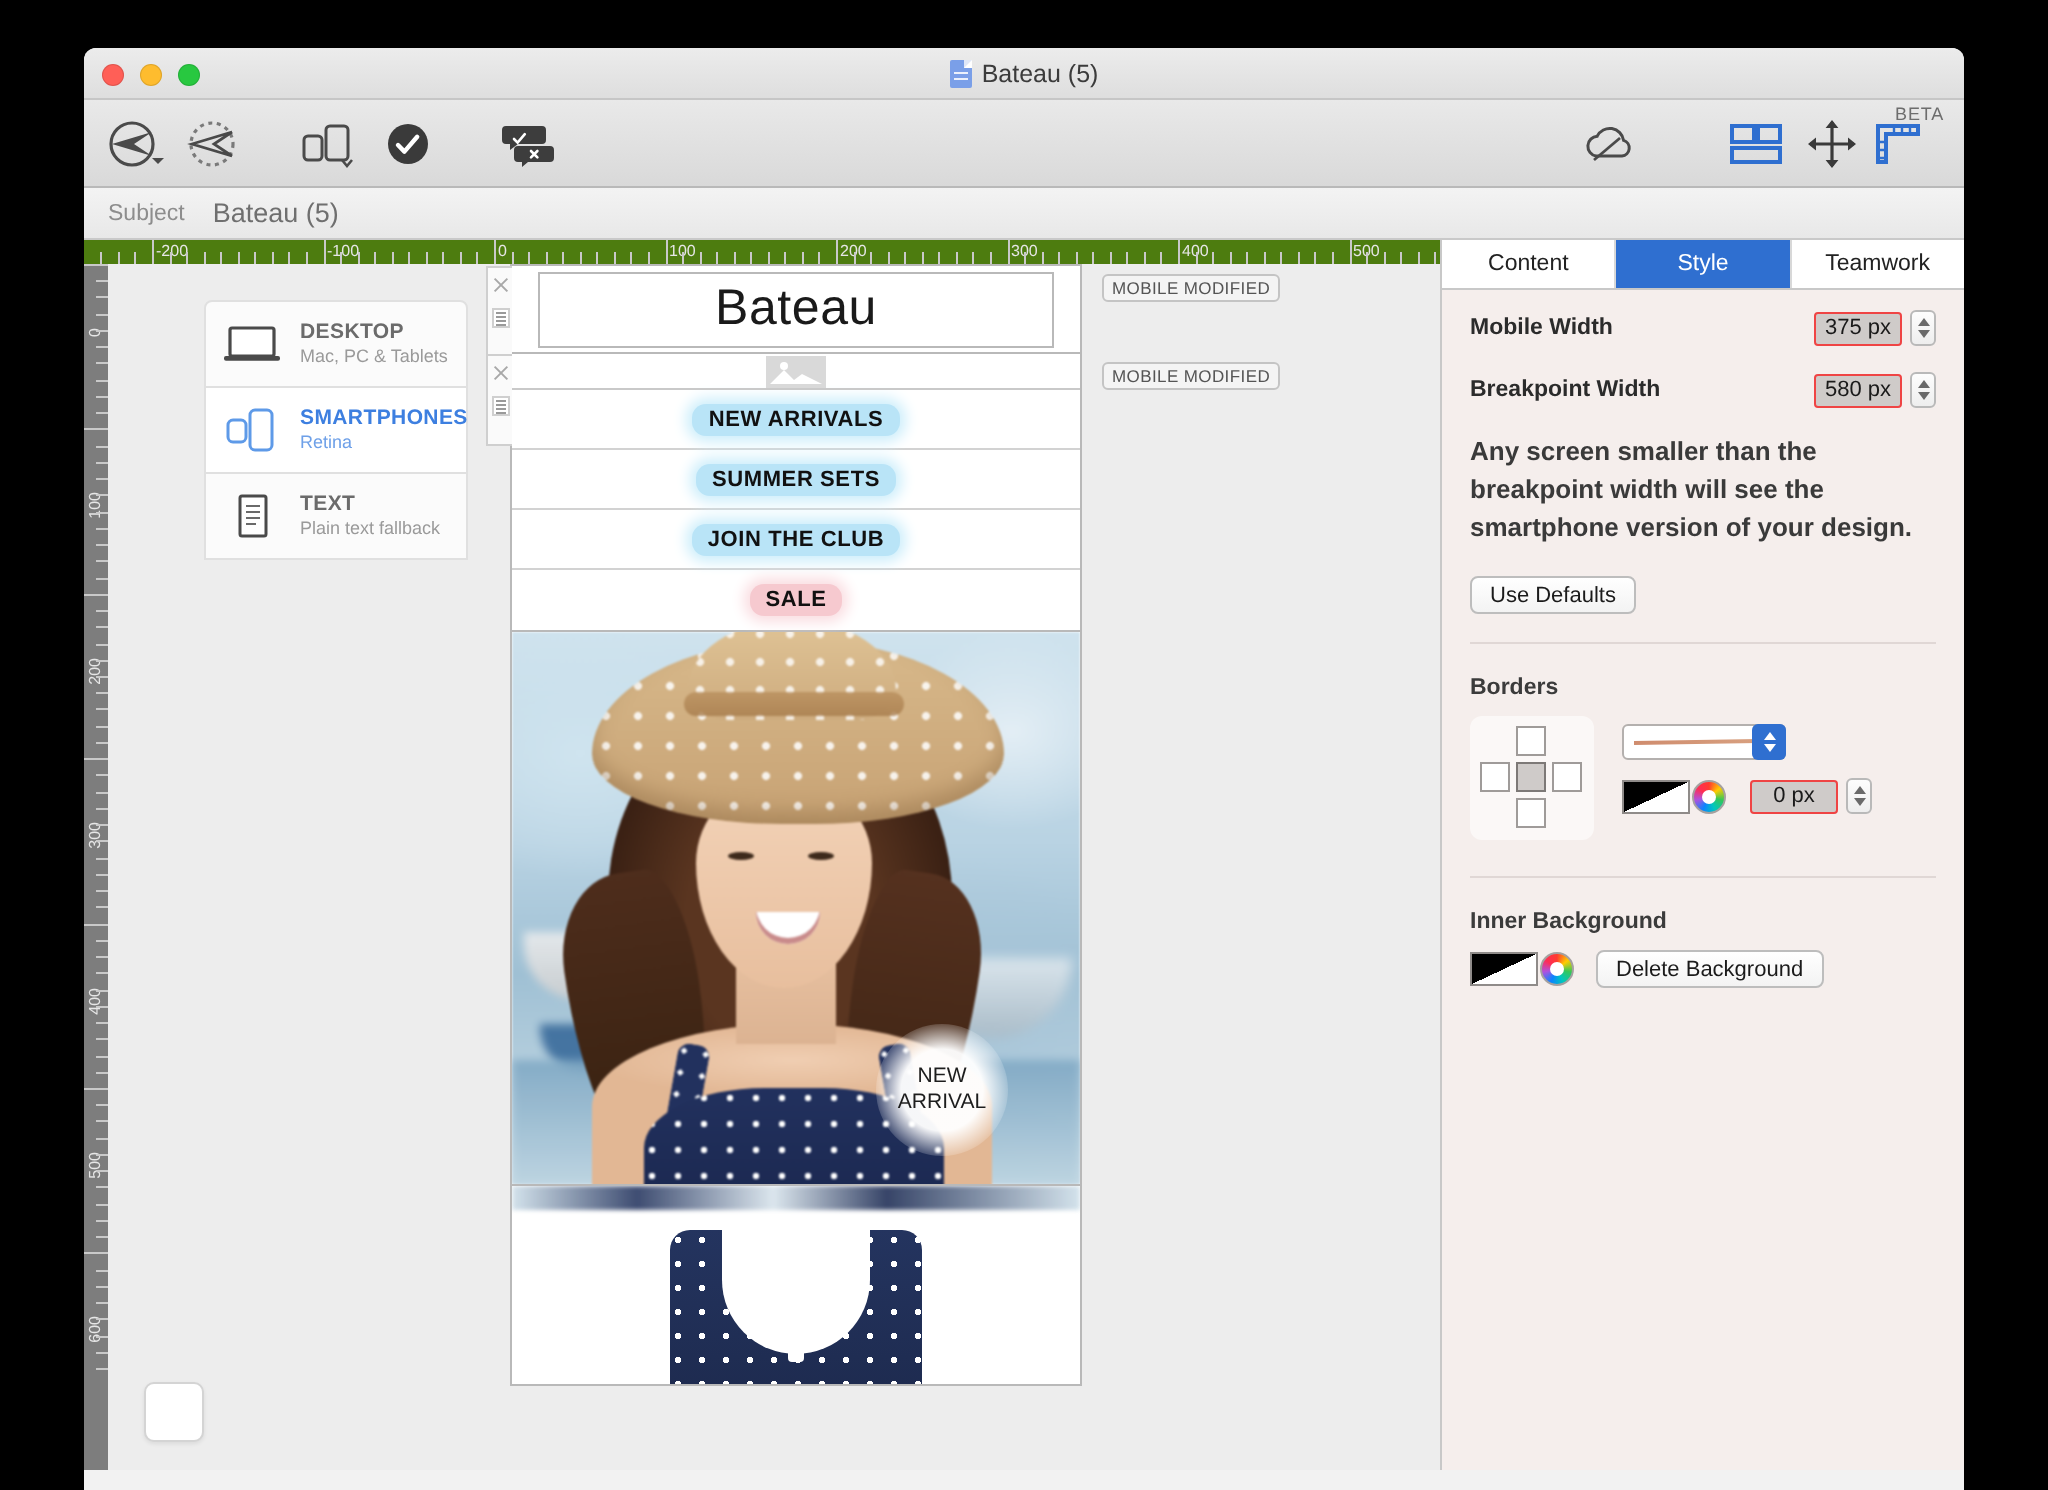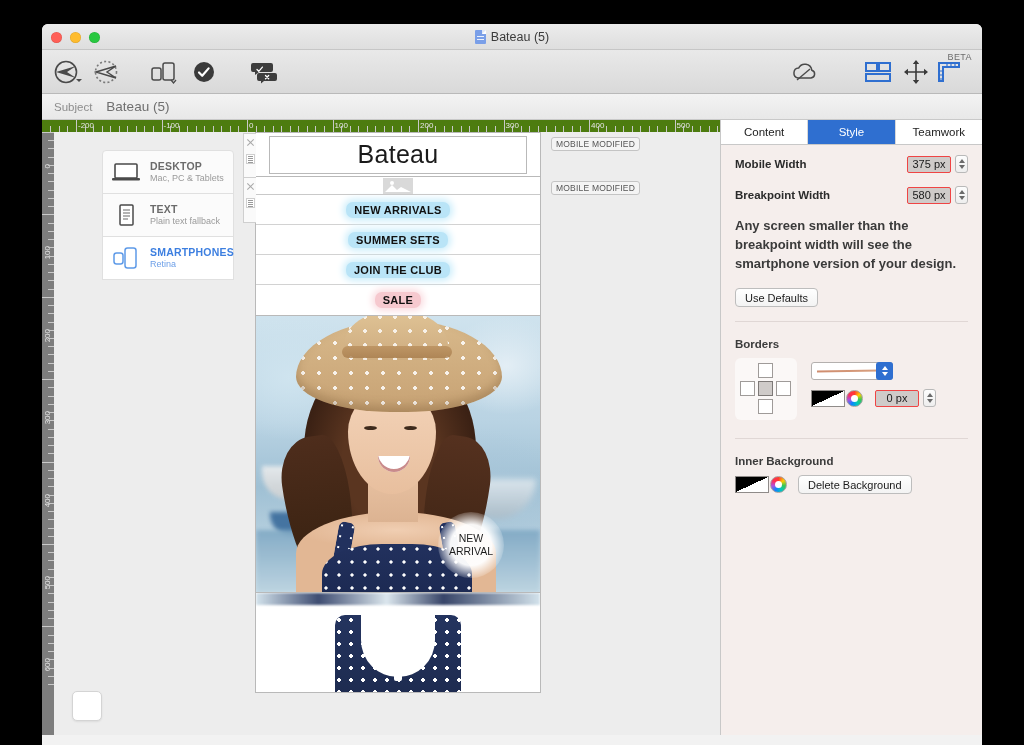--- a/index.html
+++ b/index.html
@@ -766,43 +766,43 @@
               <rect x="4" y="5" width="22" height="14" rx="1" fill="#fff" stroke="#4a4a4a" stroke-width="1.6"></rect>
               <rect x="1" y="19" width="28" height="2.4" rx="1" fill="#4a4a4a"></rect>
             </svg>
           </span>
           <span class="device-text">
             <span class="device-title">DESKTOP</span>
             <span class="device-sub">Mac, PC &amp; Tablets</span>
           </span>
         </div>
 
+        <div class="device-item selected">
+          <span class="device-icon">
+            <svg width="30" height="26" viewBox="0 0 30 26">
+              <rect x="3" y="8" width="9" height="11" rx="2.5" fill="#fff" stroke="#5e9ae8" stroke-width="1.5"></rect>
+              <rect x="14" y="3" width="11" height="20" rx="2.5" fill="#fff" stroke="#5e9ae8" stroke-width="1.5"></rect>
+            </svg>
+          </span>
+          <span class="device-text">
+            <span class="device-title">SMARTPHONES</span>
+            <span class="device-sub">Retina</span>
+          </span>
+        </div>
+
         <div class="device-item">
           <span class="device-icon">
             <svg width="30" height="26" viewBox="0 0 30 26">
               <rect x="9" y="3" width="13" height="20" rx="1" fill="#fff" stroke="#4a4a4a" stroke-width="1.5"></rect>
               <path d="M12 8 h7 M12 11 h7 M12 14 h7 M12 17 h5" stroke="#6a6a6a" stroke-width="1.1"></path>
             </svg>
           </span>
           <span class="device-text">
             <span class="device-title">TEXT</span>
             <span class="device-sub">Plain text fallback</span>
-          </span>
-        </div>
-
-        <div class="device-item selected">
-          <span class="device-icon">
-            <svg width="30" height="26" viewBox="0 0 30 26">
-              <rect x="3" y="8" width="9" height="11" rx="2.5" fill="#fff" stroke="#5e9ae8" stroke-width="1.5"></rect>
-              <rect x="14" y="3" width="11" height="20" rx="2.5" fill="#fff" stroke="#5e9ae8" stroke-width="1.5"></rect>
-            </svg>
-          </span>
-          <span class="device-text">
-            <span class="device-title">SMARTPHONES</span>
-            <span class="device-sub">Retina</span>
           </span>
         </div>
 
       </div>
 
       <div id="email-col">
 
         <div class="block first" id="header-block">
           <div class="block-handles">
             <span class="h-x"></span>

